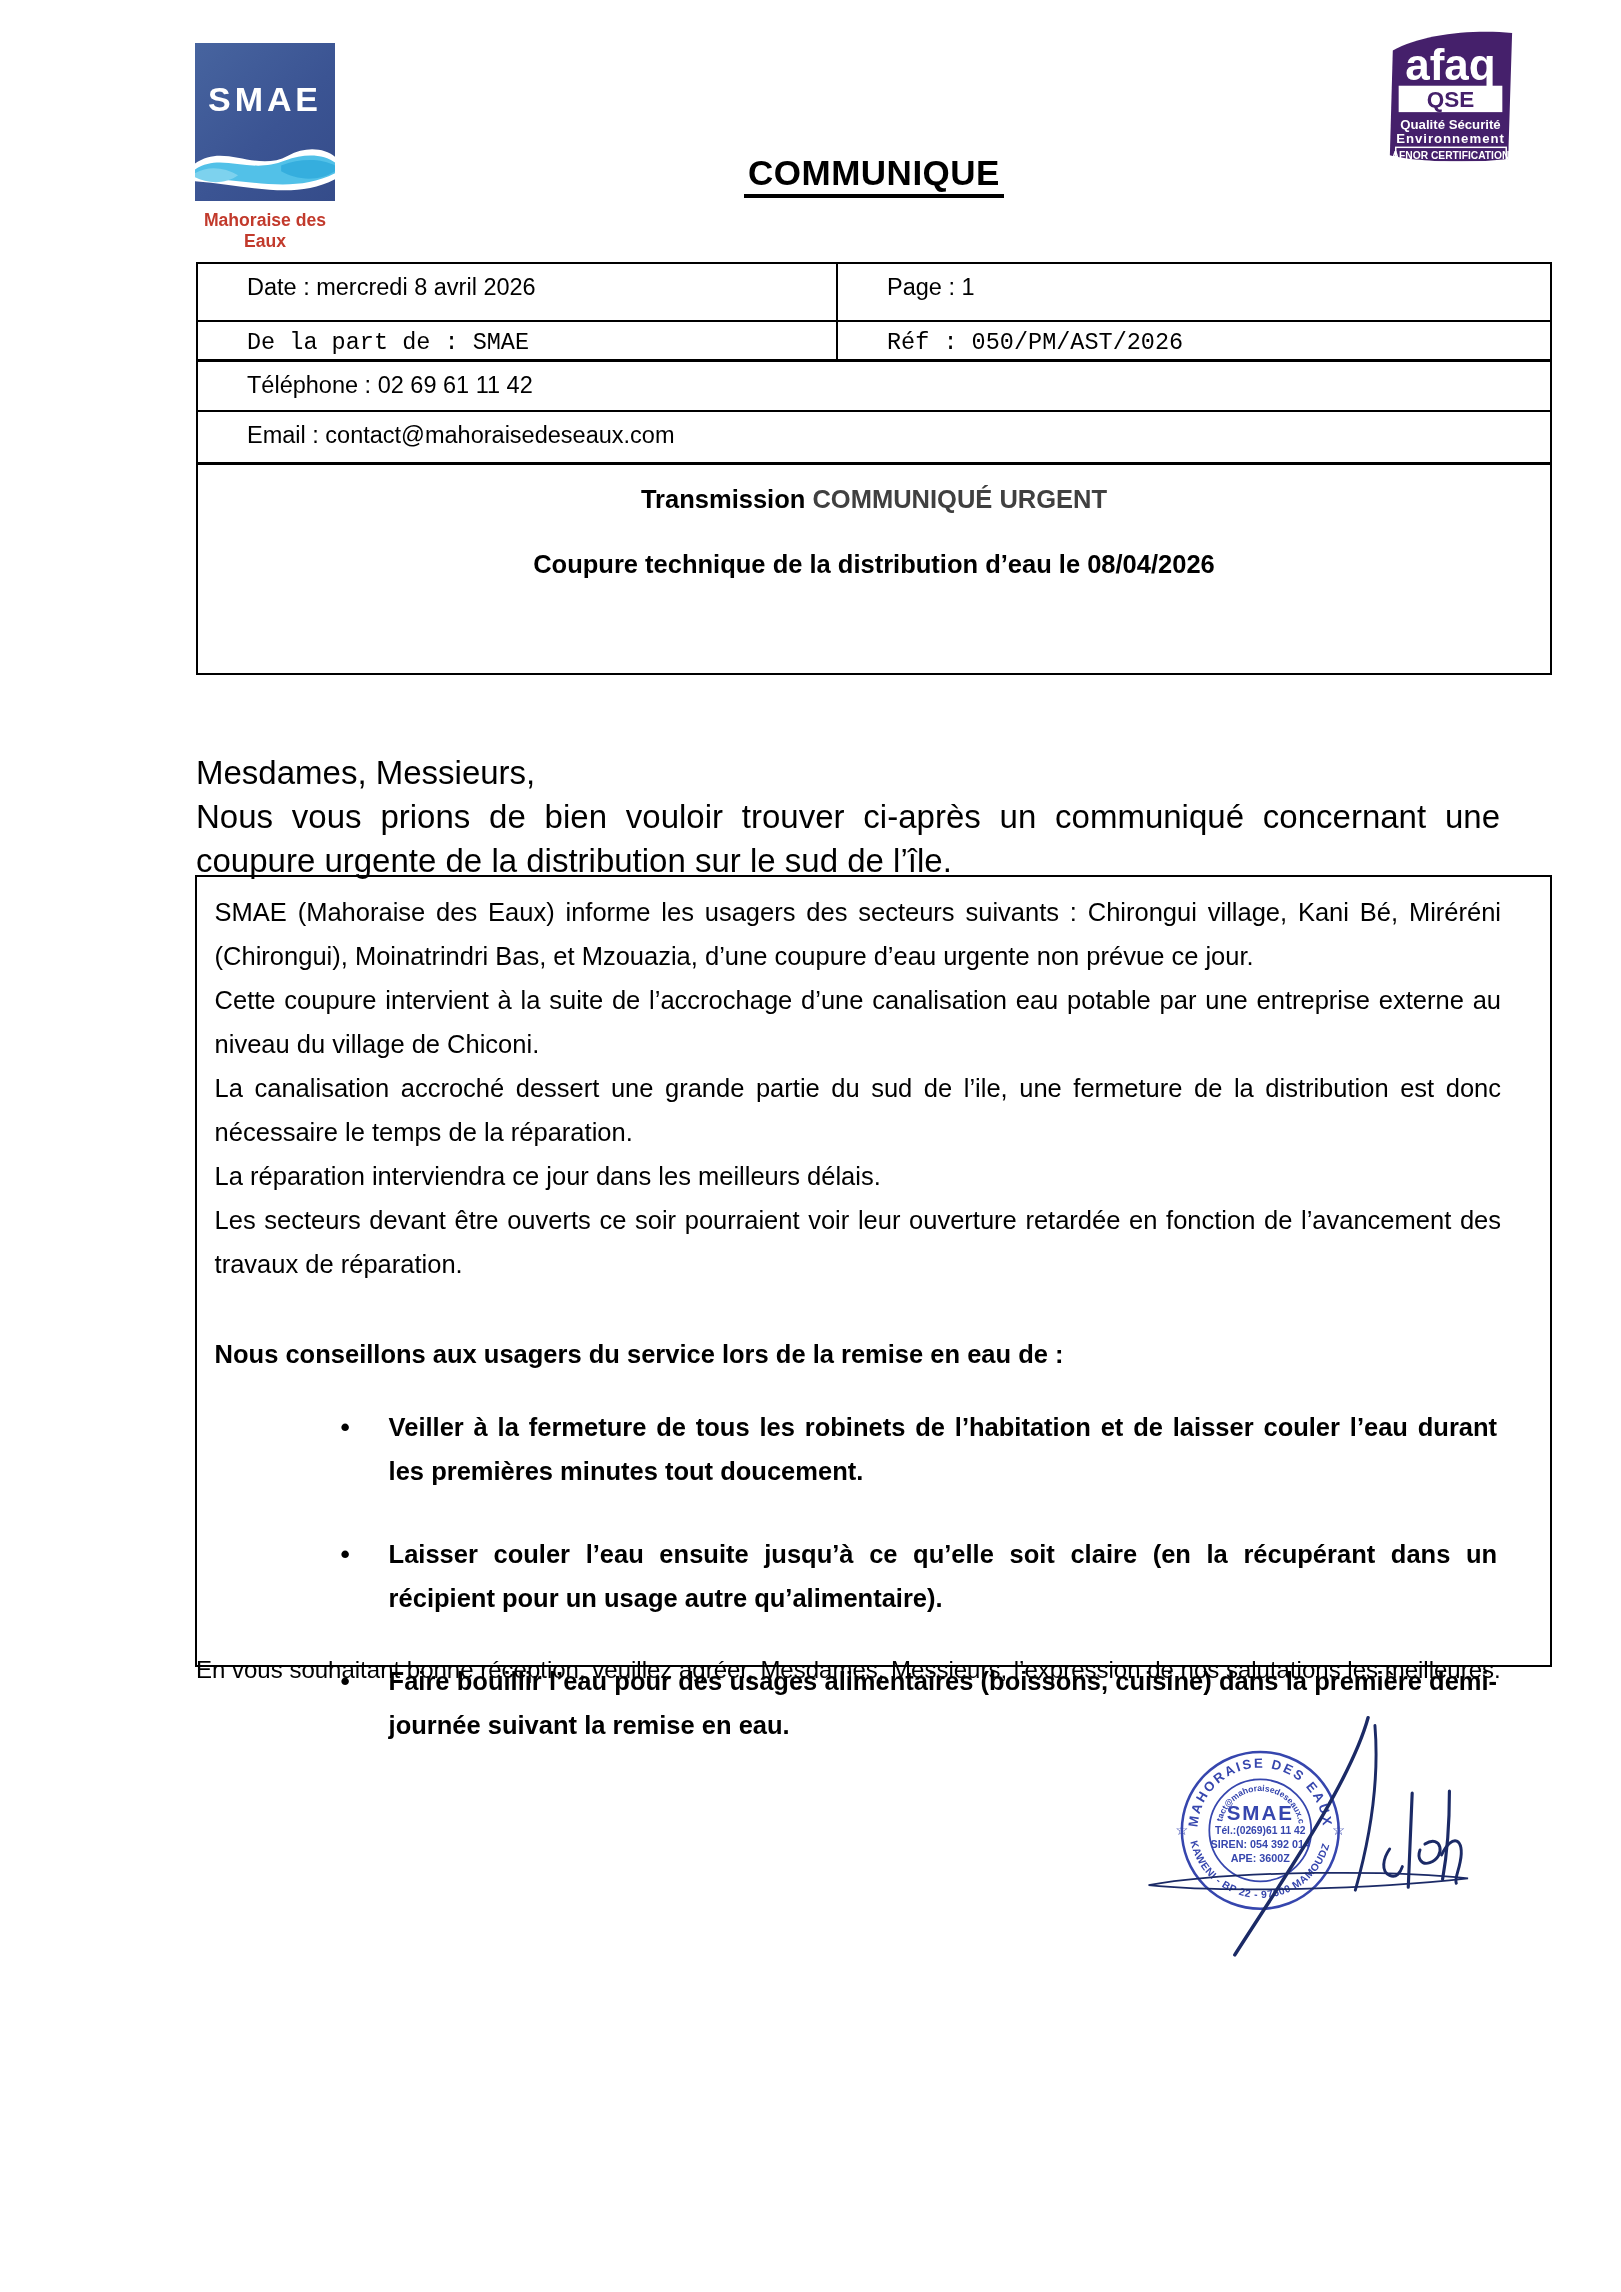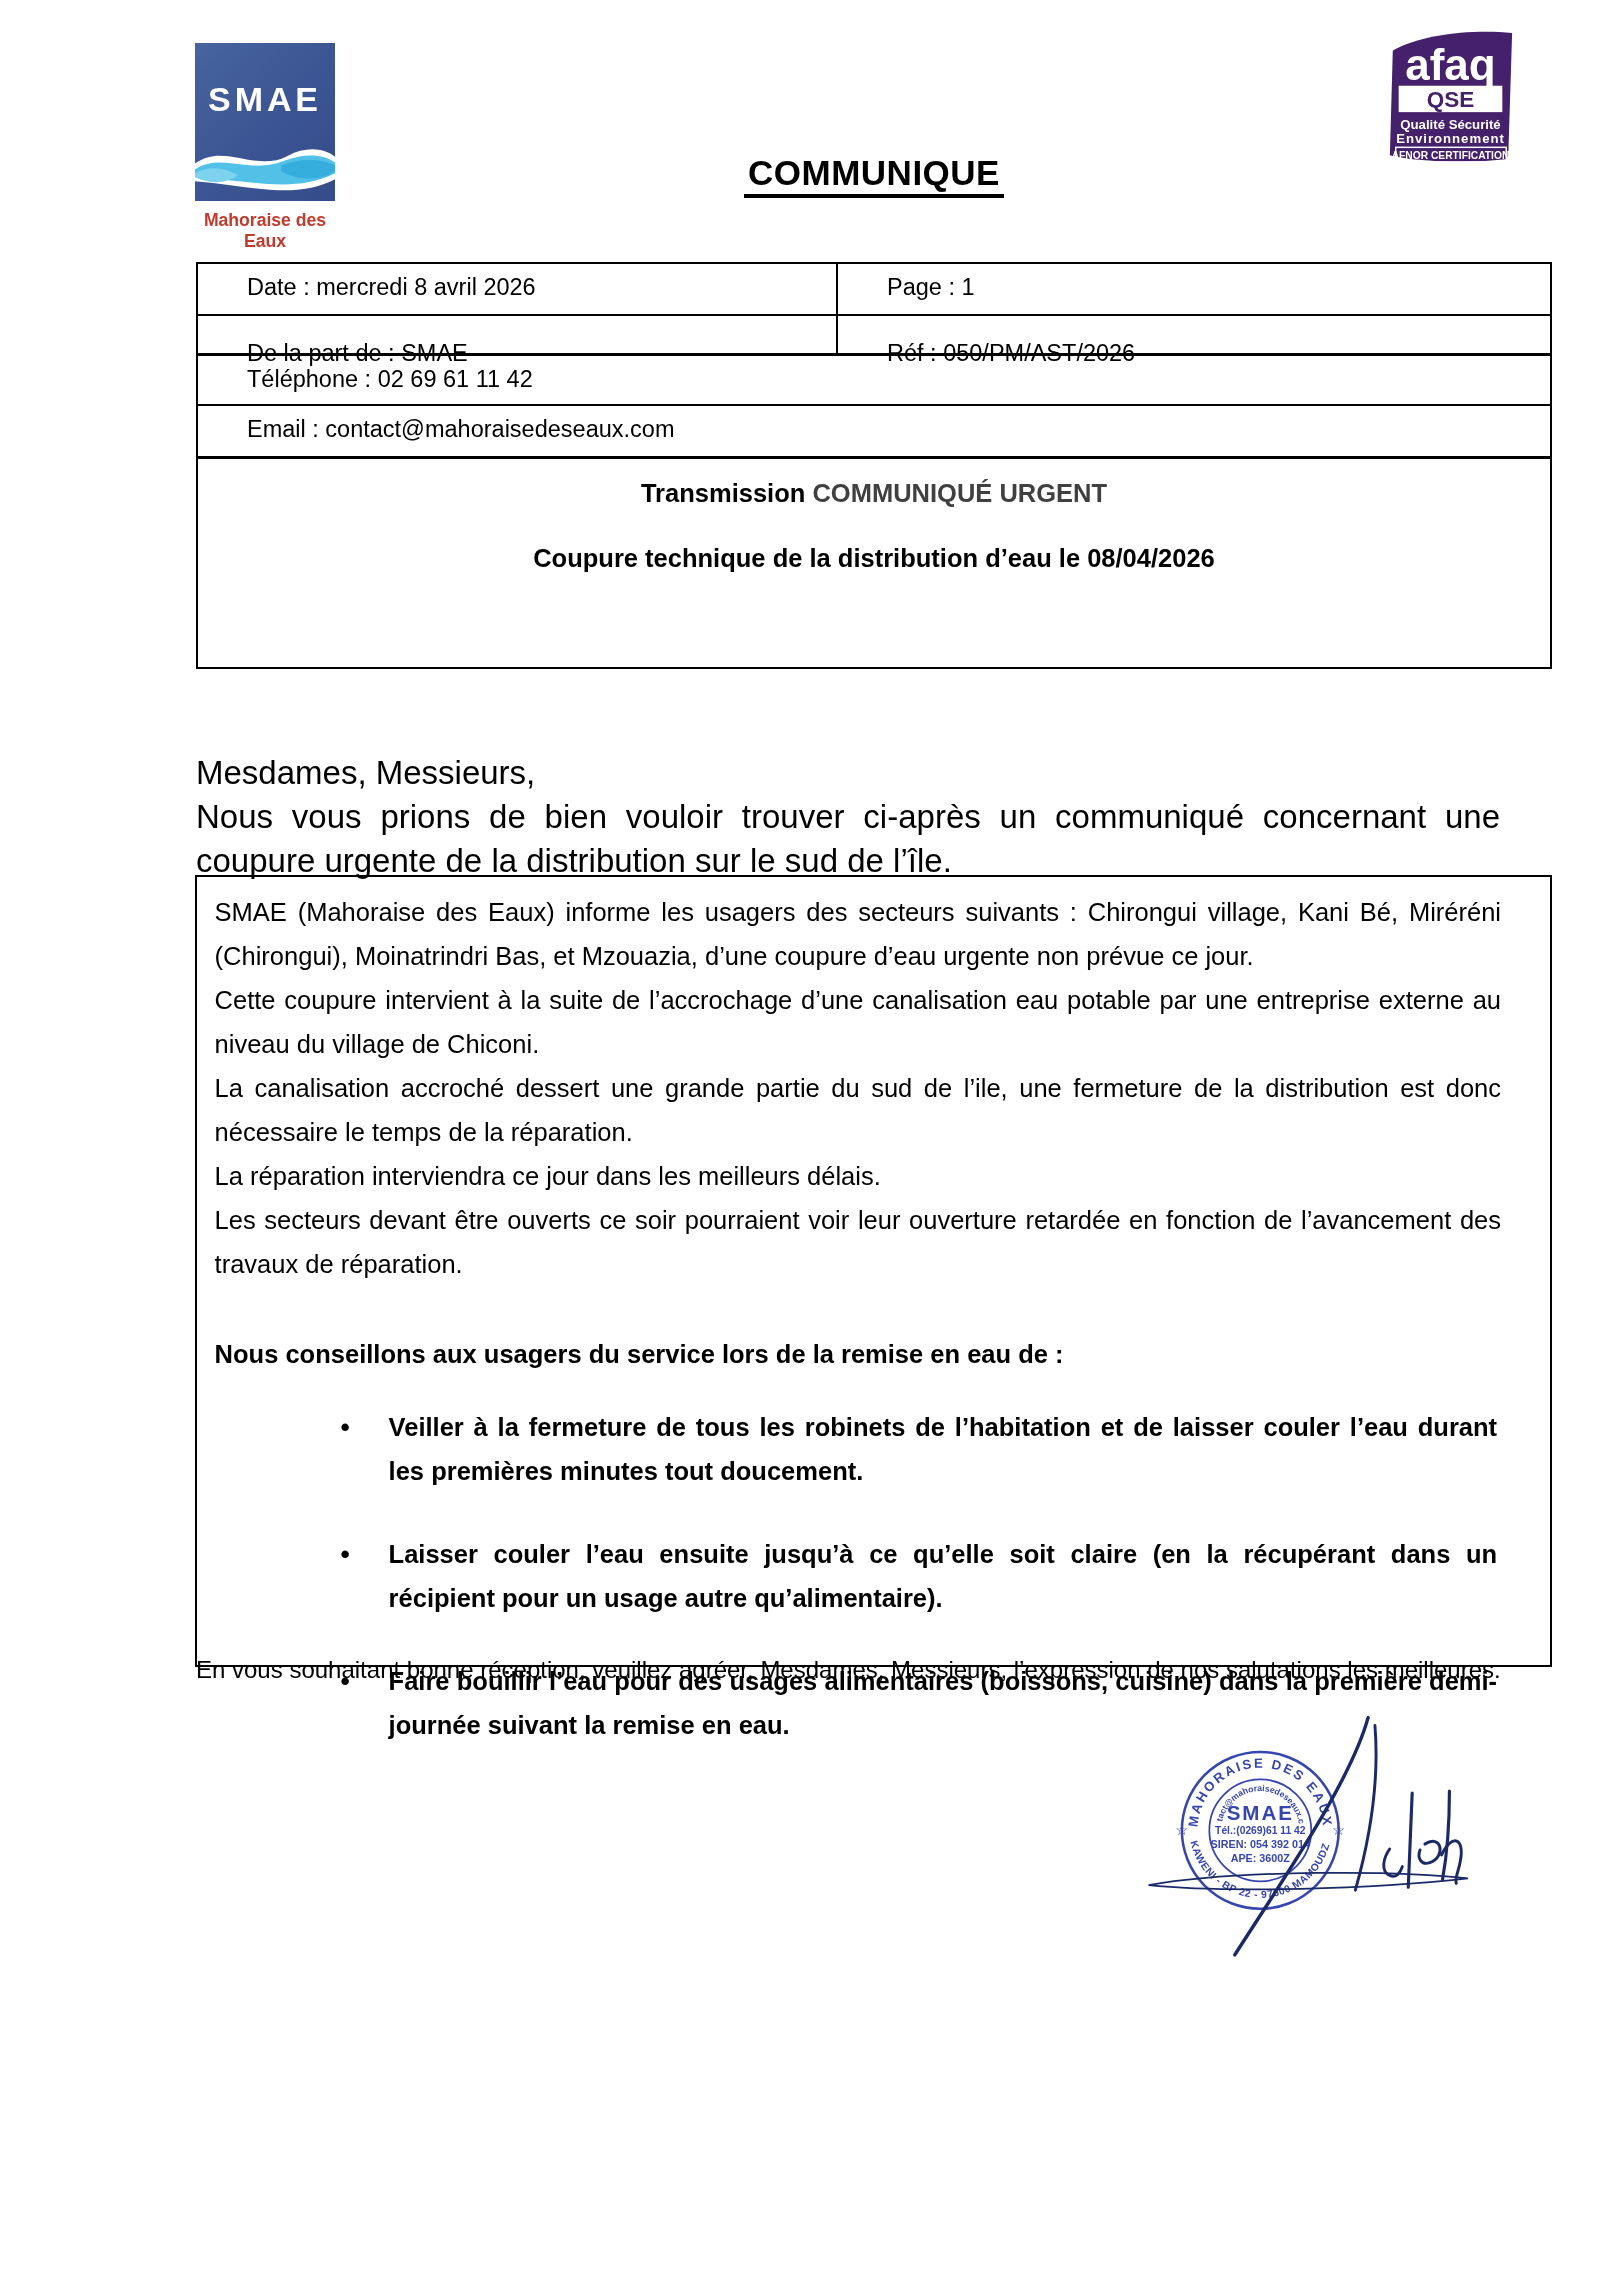--- a/index.html
+++ b/index.html
@@ -32,21 +32,21 @@
     display:inline-block; font-size:35px; font-weight:800; letter-spacing:0.5px;
     border-bottom:4.9px solid #000; padding:0 3.9px 1px 3.9px;
   }
 
   
   .info-table { position:absolute; left:196px; top:262px; width:1356px; border:2.9px solid #000; background:#fff; }
   .it-row { display:flex; border-bottom:2px solid #000; }
   .it-row.thick { border-bottom-width:3.9px; }
   .it-row:last-child { border-bottom:none; }
   .it-cell { font-size:23.5px; padding:9.8px 9.8px 9.8px 49px; }
-  .r1 { height:52px; } .r2 { height:40px; } .r2 .it-cell { padding-top:24px; }
+  .r1 { height:58px; } .r2 { height:40px; } .r2 .it-cell { padding-top:7px;font-family:Liberation Mono, monospace; }
   .r3 { height:50px; } .r4 { height:53px; }
   .cell-left { width:640px; border-right:2px solid #000; }
   .cell-right { flex:1; }
 
   .transmission { height:208px; text-align:center; font-weight:bold; font-size:25.5px; overflow:hidden; }
   .tr-line1 { margin-top:19.6px; }
   .tr-line2 { margin-top:33px; white-space:nowrap; }
   .tr-line3 { margin-top:36px; }
   .orange { color:#404040; }
 

